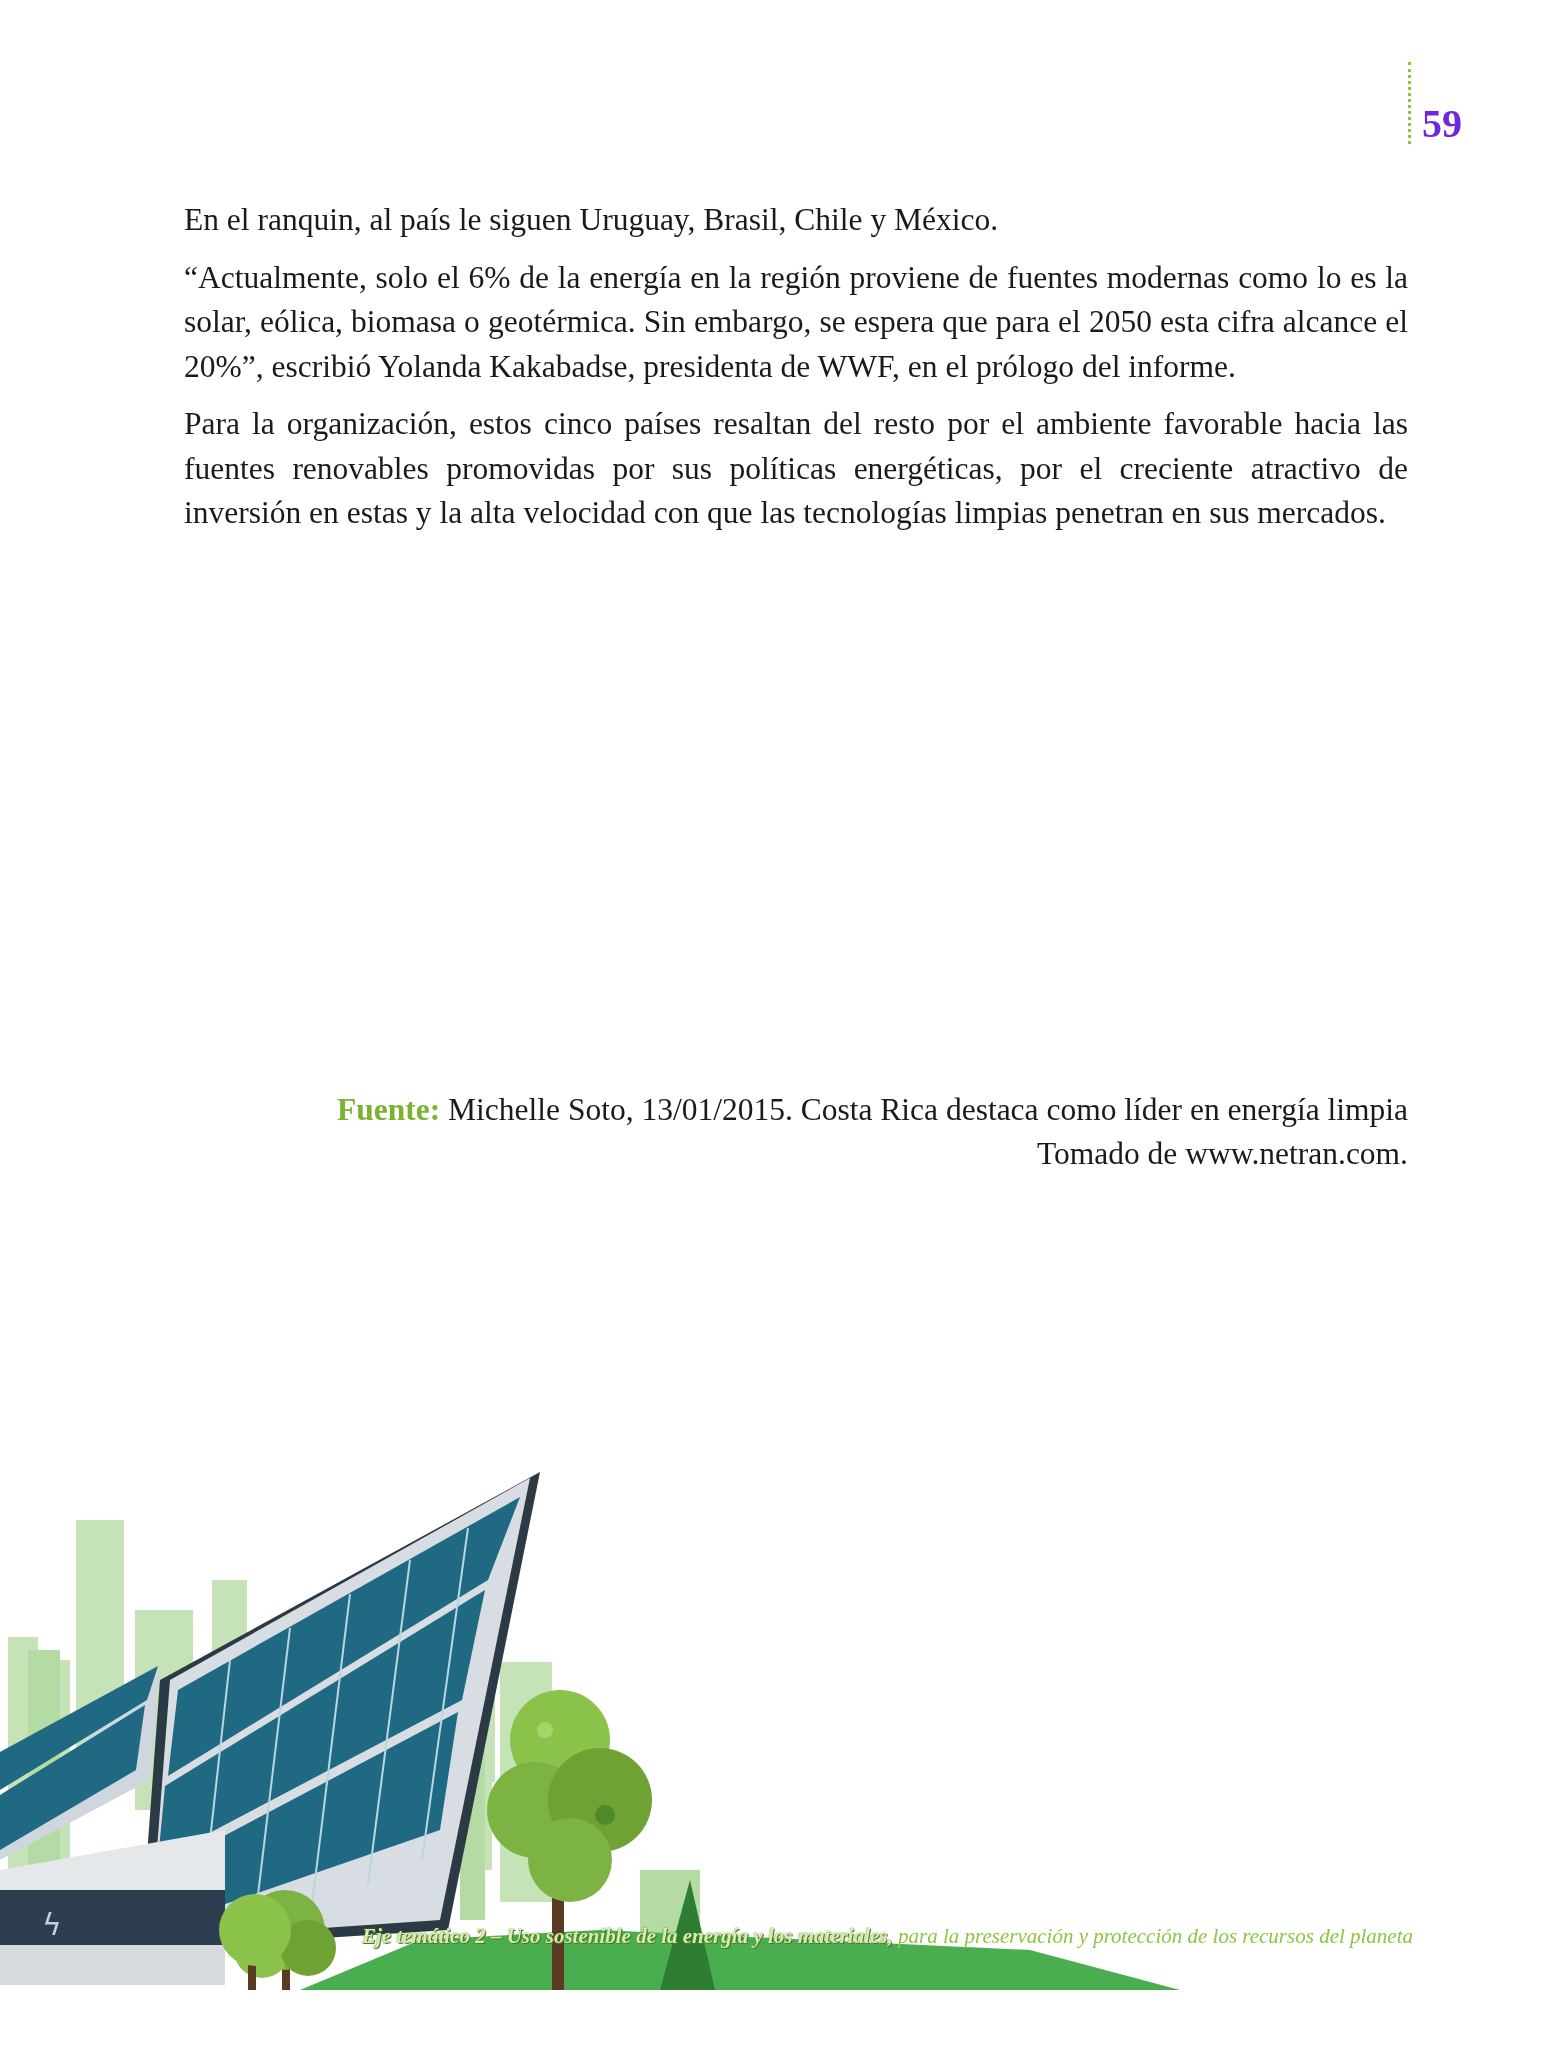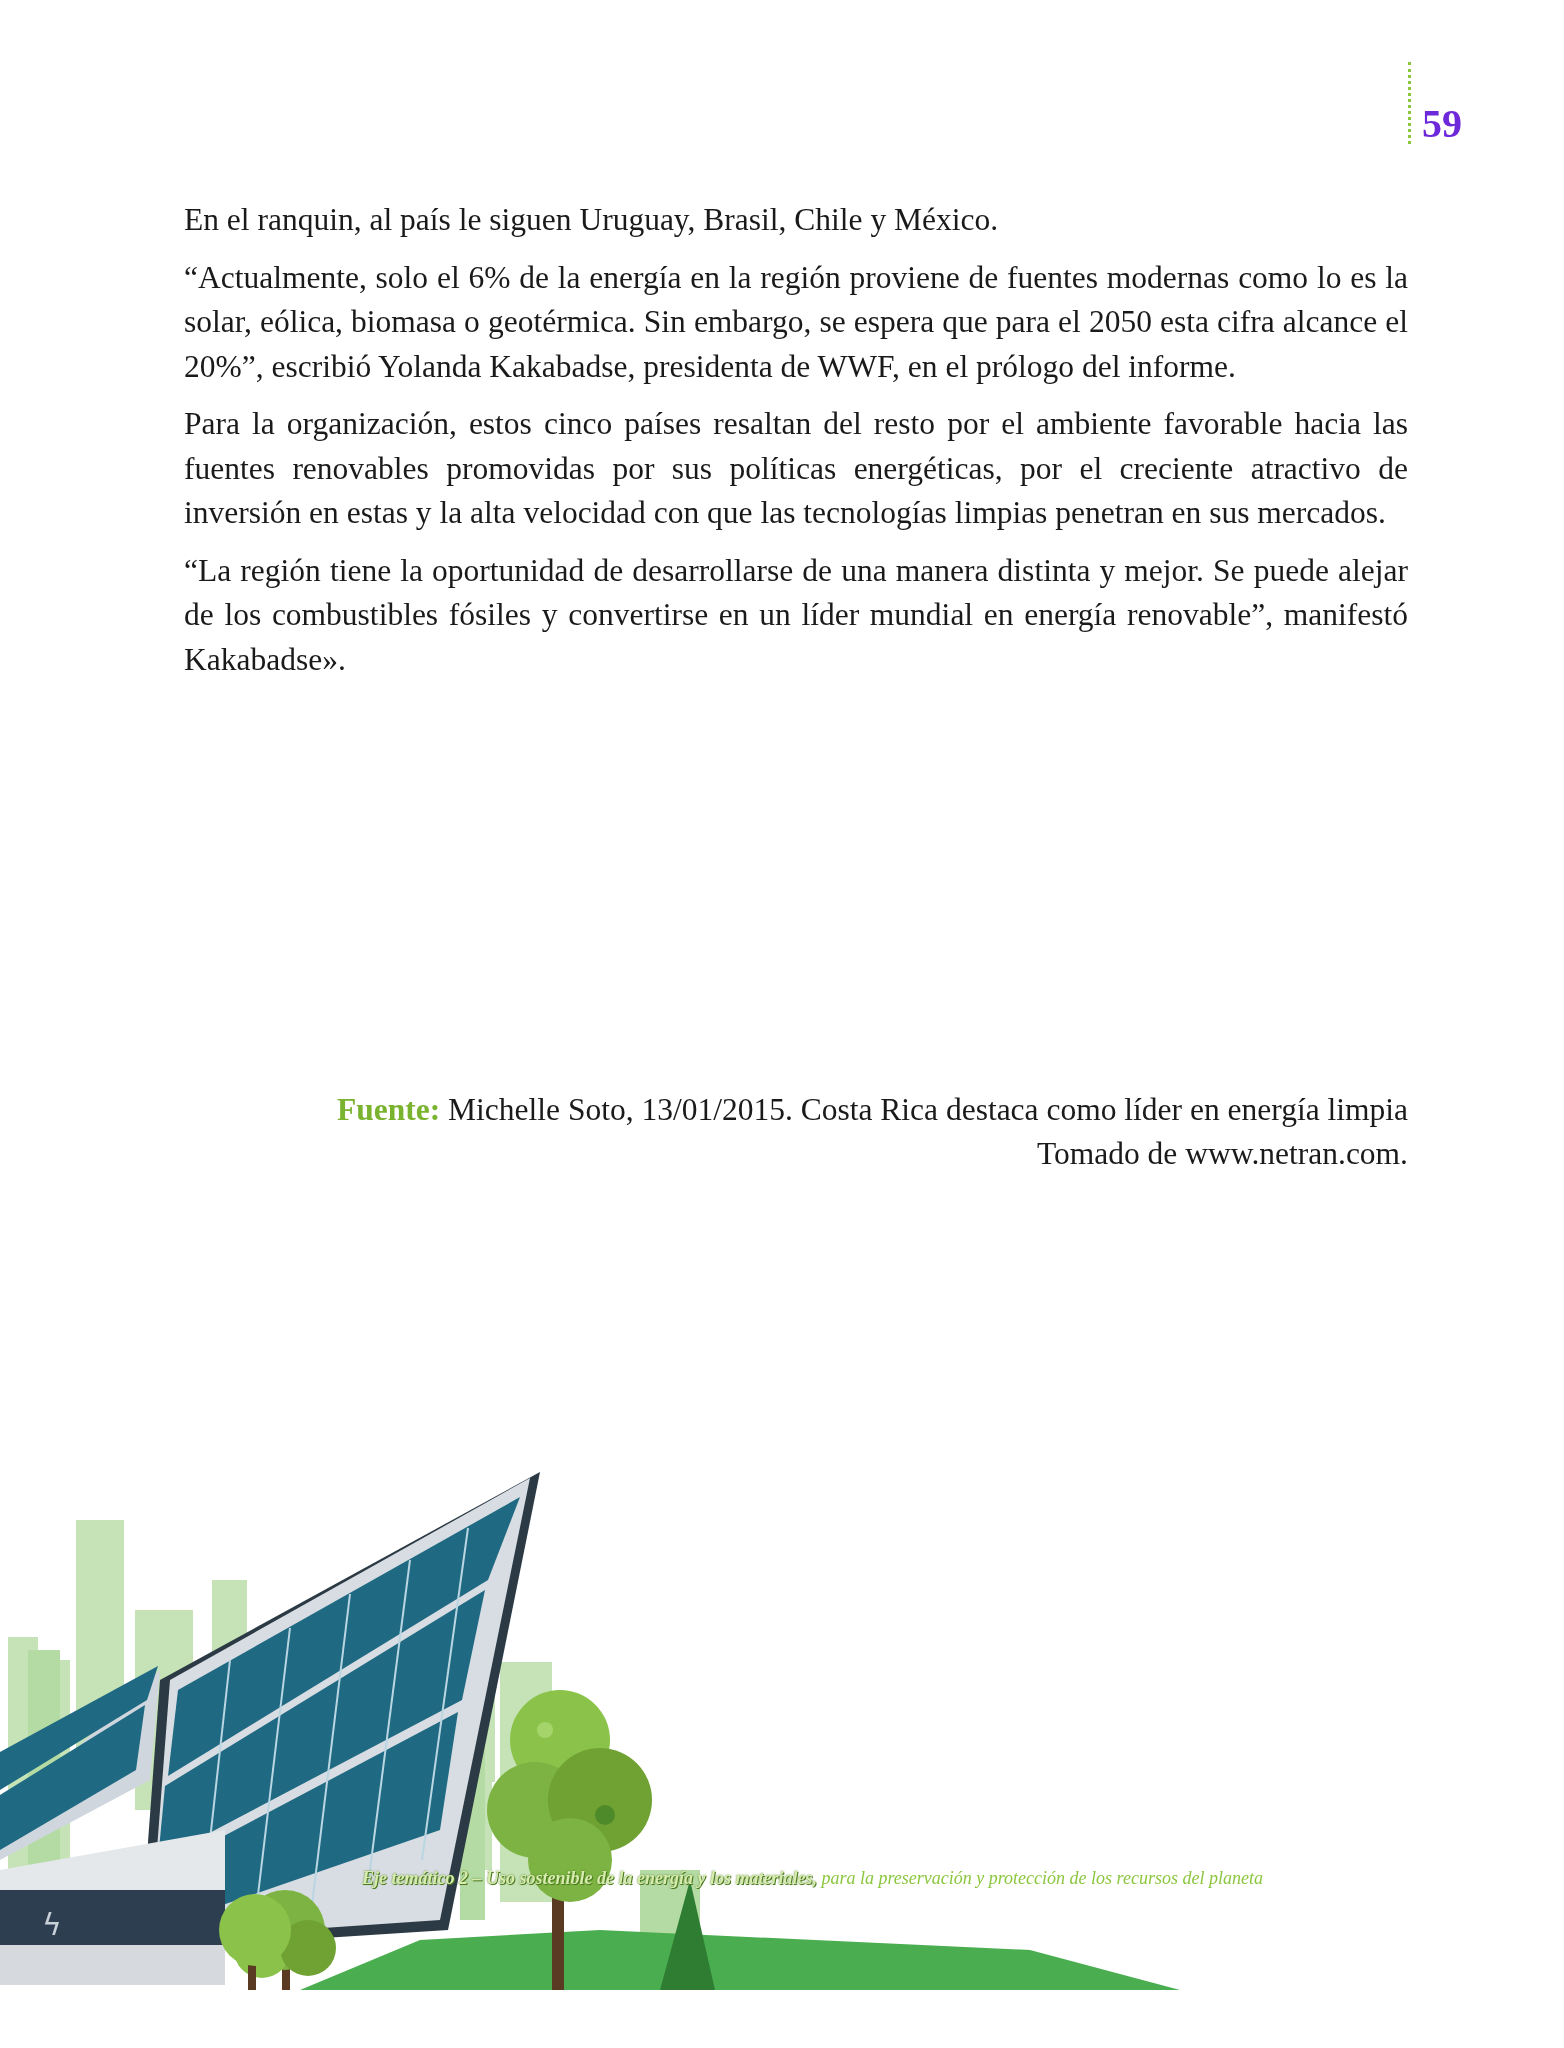--- a/index.html
+++ b/index.html
@@ -26,41 +26,40 @@
       font-size: 31.5px; line-height: 44.5px;
       text-align: justify; hyphens: manual;
     }
     .source {
       position: absolute; left: 180px; top: 1064px; width: 1228px;
       text-align: right; font-size: 31.5px; line-height: 44px; margin-top: 24px;
     }
     .source-label { color: #7ab32e; font-weight: bold; }
     .illustration { position: absolute; left: 0; top: 1450px; width: 1564px; height: 598px; }
     .footer-text {
-      position: absolute; left: 362px; top: 1868px;
-      font-style: italic; font-size: 18px; color: #8cc63f; white-space: nowrap;
+      position: absolute; left: 362px; top: 1924px;
+      font-style: italic; font-size: 21px; color: #8cc63f; white-space: nowrap;
     }
     .footer-text .bold-part {
       font-weight: bold; color: #d9ecb0;
       text-shadow: 0 0 2px #4a7a1f, 1px 1px 0 #4a7a1f;
     }
   </style>
 </head>
 <body>
 
 <div class="page-number-wrap">
   <div class="dotted-rule"></div>
   <div class="page-number">59</div>
 </div>
 
 <div class="body-text">
   <p class="para">En el ranquin, al país le siguen Uruguay, Brasil, Chile y México.</p>
   <p class="para">“Actualmente, solo el 6% de la energía en la región proviene de fuentes modernas como lo es la solar, eólica, biomasa o geotérmica. Sin embargo, se espera que para el 2050 esta cifra alcance el 20%”, escribió Yolanda Kakabadse, presidenta de WWF, en el prólogo del informe.</p>
   <p class="para">Para la organización, estos cinco países resaltan del resto por el ambiente favorable hacia las fuentes renovables promovidas por sus políticas energéticas, por el creciente atractivo de inversión en estas y la alta velocidad con que las tecnologías limpias pe­netran en sus mercados.</p>
-  <p class="para">“La región tiene la oportunidad de desarrollarse de una manera distinta y mejor. Se puede alejar de los combustibles fósiles y convertirse en un líder mundial en energía renovable”, manifestó Kakabadse».</p>
 </div>
 
 <div class="source">
   <div><span class="source-label">Fuente:</span><span> Michelle Soto, 13/01/2015. Costa Rica destaca como líder en energía limpia</span></div>
   <div>Tomado de www.netran.com.</div>
 </div>
 
 <svg class="illustration" viewBox="0 1450 1564 598">
 
   <g fill="#c5e3b6">

